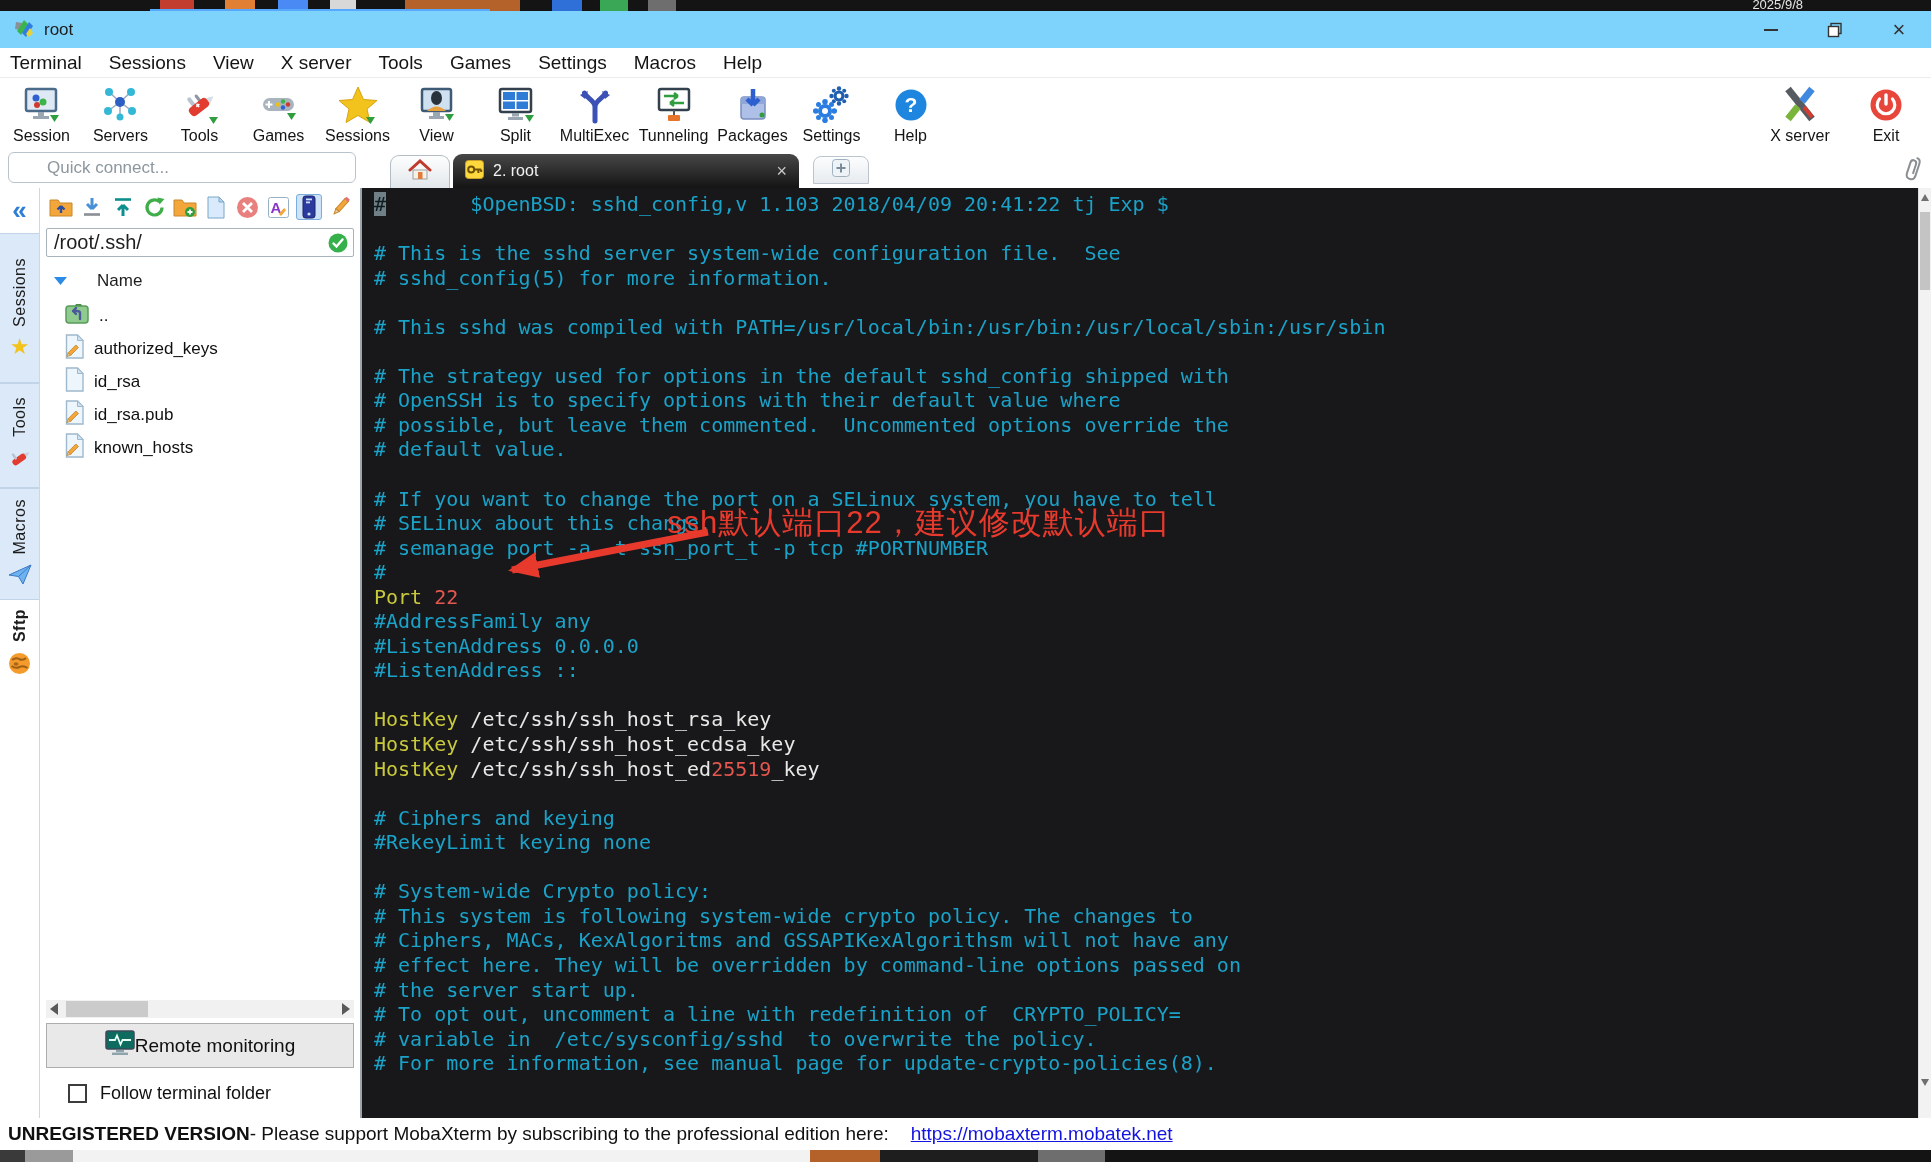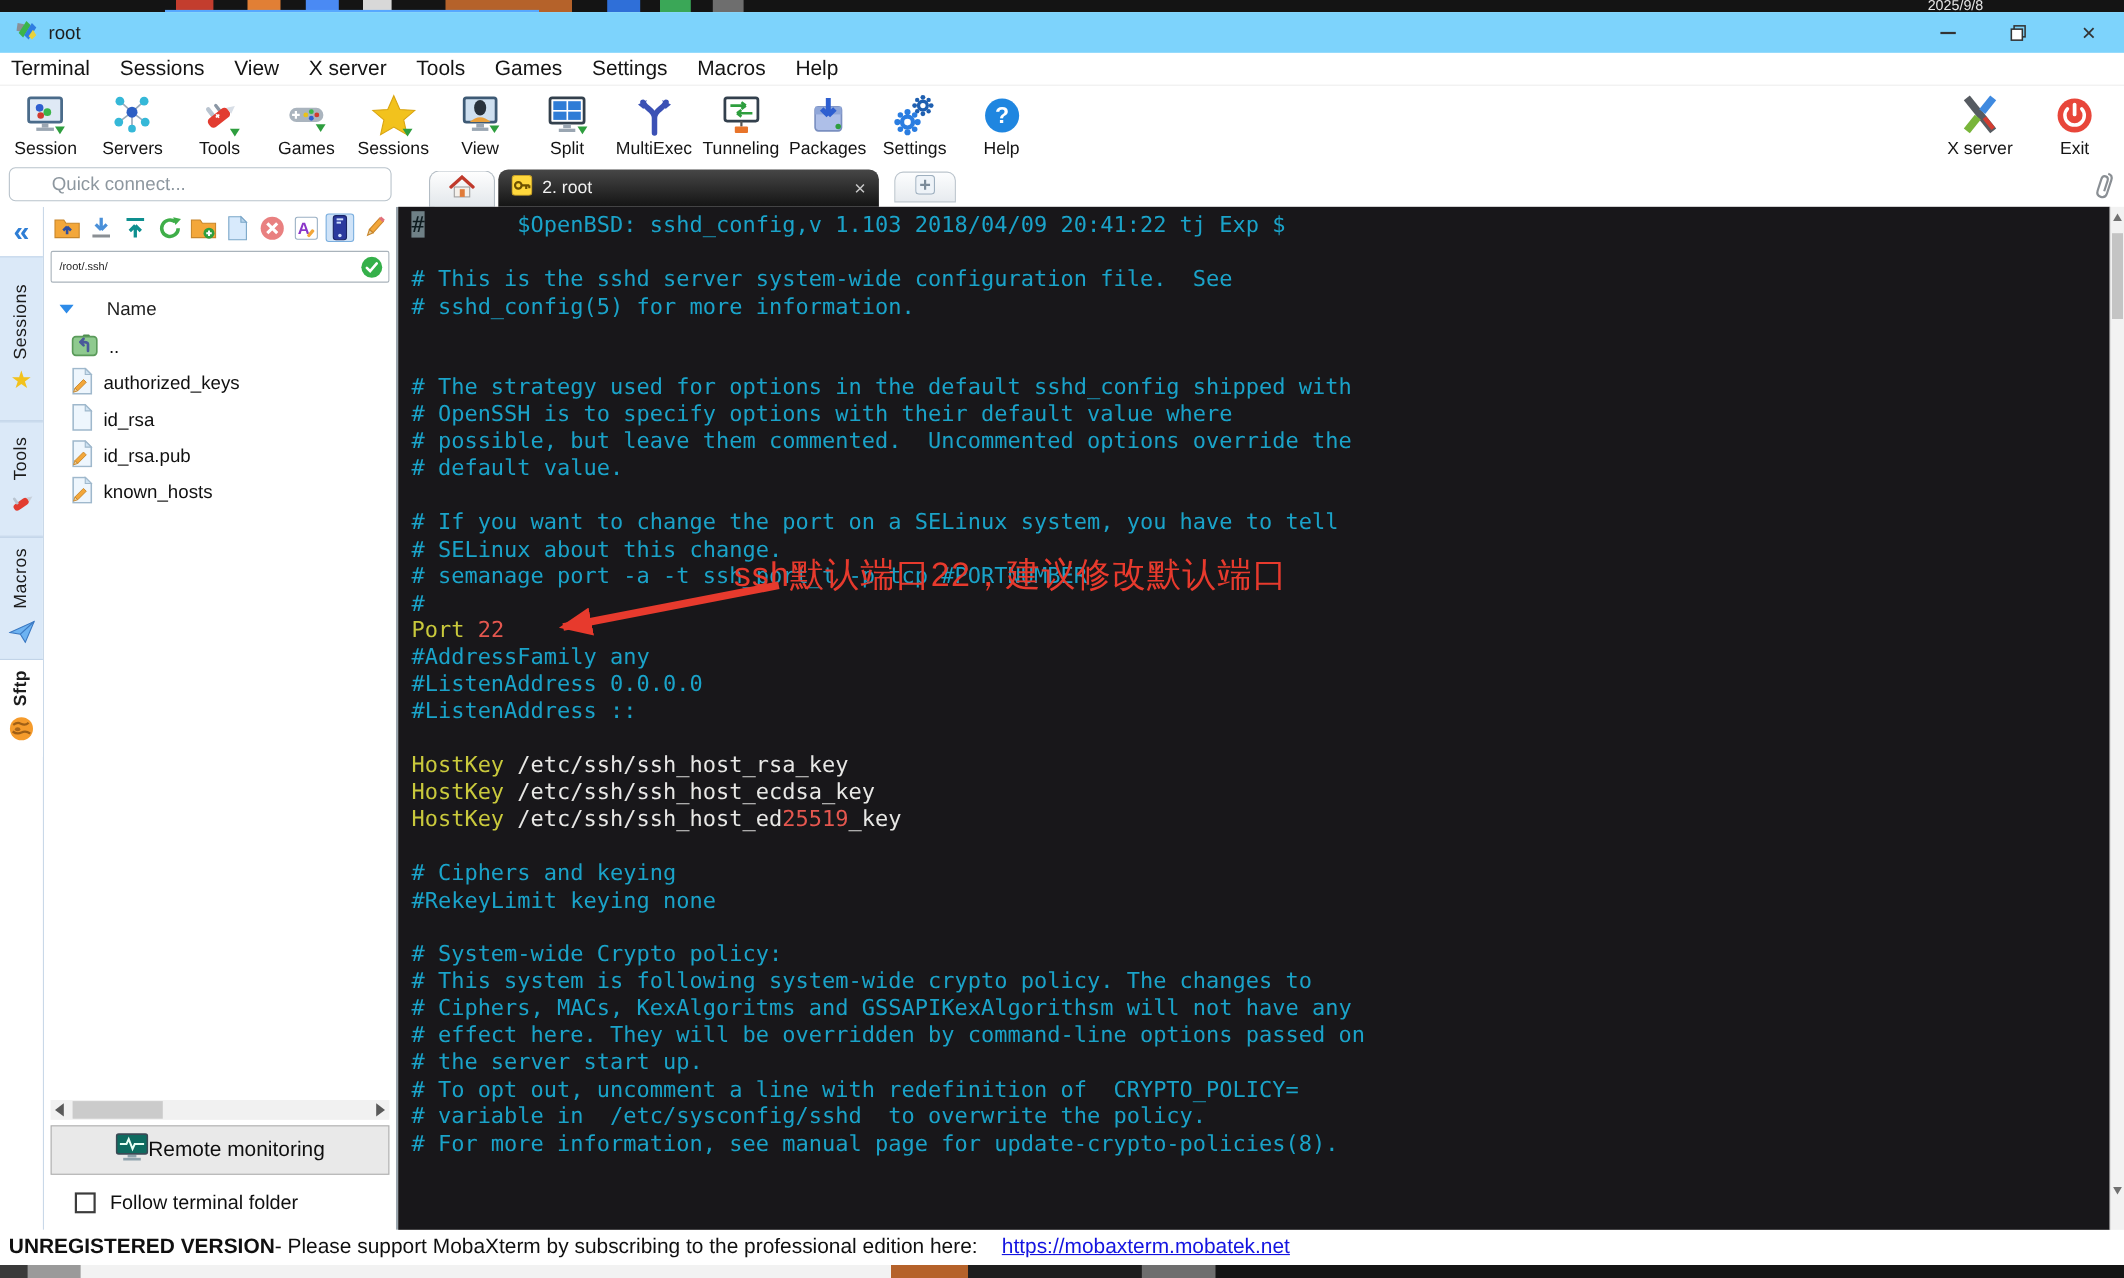--- a/index.html
+++ b/index.html
@@ -57,21 +57,21 @@
   .ssec.active{background:#fff;border-color:transparent}
   .ssec.active .vlabel{font-weight:bold}
   .star-glyph{color:#f2c21d;font-size:22px;line-height:1}
 
   
   .sftp{width:322px;background:#fff;border-right:2px solid #9aa5ad;display:flex;flex-direction:column;flex:none}
   .sftpicons{height:38px;display:flex;align-items:center;gap:5px;padding-left:8px;flex:none}
   .fico{width:26px;height:26px;display:flex;align-items:center;justify-content:center;border:1px solid transparent;border-radius:3px}
   .fico.sel{background:#cfe3f8;border-color:#7aaede}
   .pathrow{padding:2px 6px 4px 6px;flex:none}
-  .pathbox{height:29px;border:1px solid #a9b3bb;display:flex;align-items:center;font-size:10px;color:#1e1e1e;padding-left:7px;position:relative;border-radius:2px}
+  .pathbox{height:29px;border:1px solid #a9b3bb;display:flex;align-items:center;font-size:20px;color:#1e1e1e;padding-left:7px;position:relative;border-radius:2px}
   .pathcheck{position:absolute;right:5px;top:4px}
   .namehdr{display:flex;align-items:flex-start;padding:10px 0 8px 14px;font-size:17px;color:#1e1e1e;flex:none}
   .namehdr .hdrlabel{margin-left:30px}
   .frow{display:flex;align-items:center;height:33px;padding-left:24px;gap:9px;font-size:17px;color:#101010;flex:none}
   .sftp .grow{flex:1}
   .hscroll{height:18px;margin:0 6px;background:#f1f1f1;position:relative;flex:none}
   .hthumb{position:absolute;left:20px;top:1px;width:82px;height:16px;background:#cbcbcb}
   .harrow{position:absolute;top:3px;width:0;height:0;border-style:solid}
   .harrow.left{left:4px;border-width:6px 8px 6px 0;border-color:transparent #5a5a5a transparent transparent}
   .harrow.right{right:4px;border-width:6px 0 6px 8px;border-color:transparent transparent transparent #5a5a5a}
@@ -595,20 +595,21 @@
       </div>
     </div>
 
     <div class="terminal" id="terminal">
       <div id="termlines">
           <div class="tl"><span class="s-cur">#</span><span class="s-cm">       $OpenBSD: sshd_config,v 1.103 2018/04/09 20:41:22 tj Exp $</span></div>
           <div class="tl">&nbsp;</div>
           <div class="tl"><span class="s-cm"># This is the sshd server system-wide configuration file.  See</span></div>
           <div class="tl"><span class="s-cm"># sshd_config(5) for more information.</span></div>
           <div class="tl">&nbsp;</div>
+          <div class="tl"><span class="s-cm"># This sshd was compiled with PATH=/usr/local/bin:/usr/bin:/usr/local/sbin:/usr/sbin</span></div>
           <div class="tl">&nbsp;</div>
           <div class="tl"><span class="s-cm"># The strategy used for options in the default sshd_config shipped with</span></div>
           <div class="tl"><span class="s-cm"># OpenSSH is to specify options with their default value where</span></div>
           <div class="tl"><span class="s-cm"># possible, but leave them commented.  Uncommented options override the</span></div>
           <div class="tl"><span class="s-cm"># default value.</span></div>
           <div class="tl">&nbsp;</div>
           <div class="tl"><span class="s-cm"># If you want to change the port on a SELinux system, you have to tell</span></div>
           <div class="tl"><span class="s-cm"># SELinux about this change.</span></div>
           <div class="tl"><span class="s-cm"># semanage port -a -t ssh_port_t -p tcp #PORTNUMBER</span></div>
           <div class="tl"><span class="s-cm">#</span></div>

